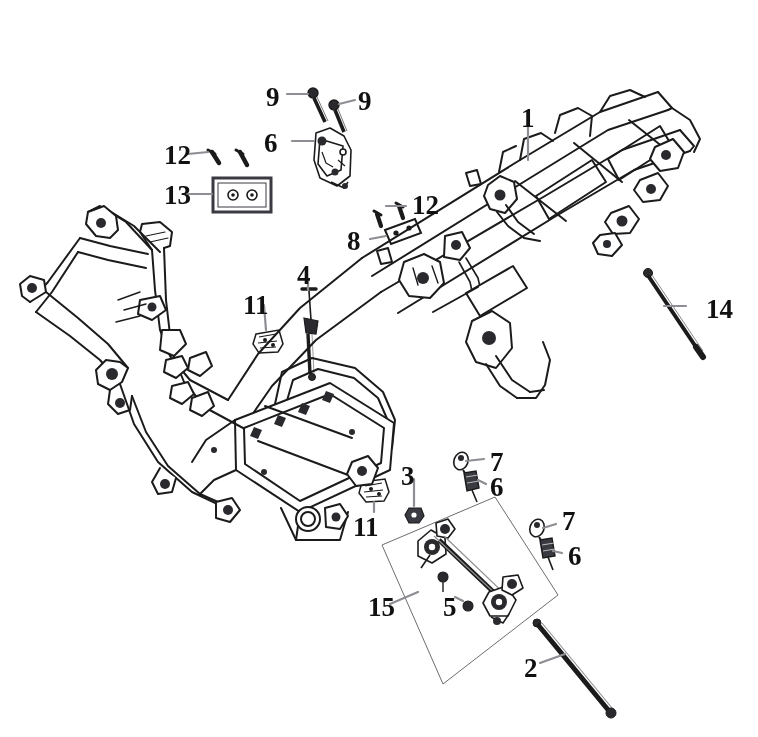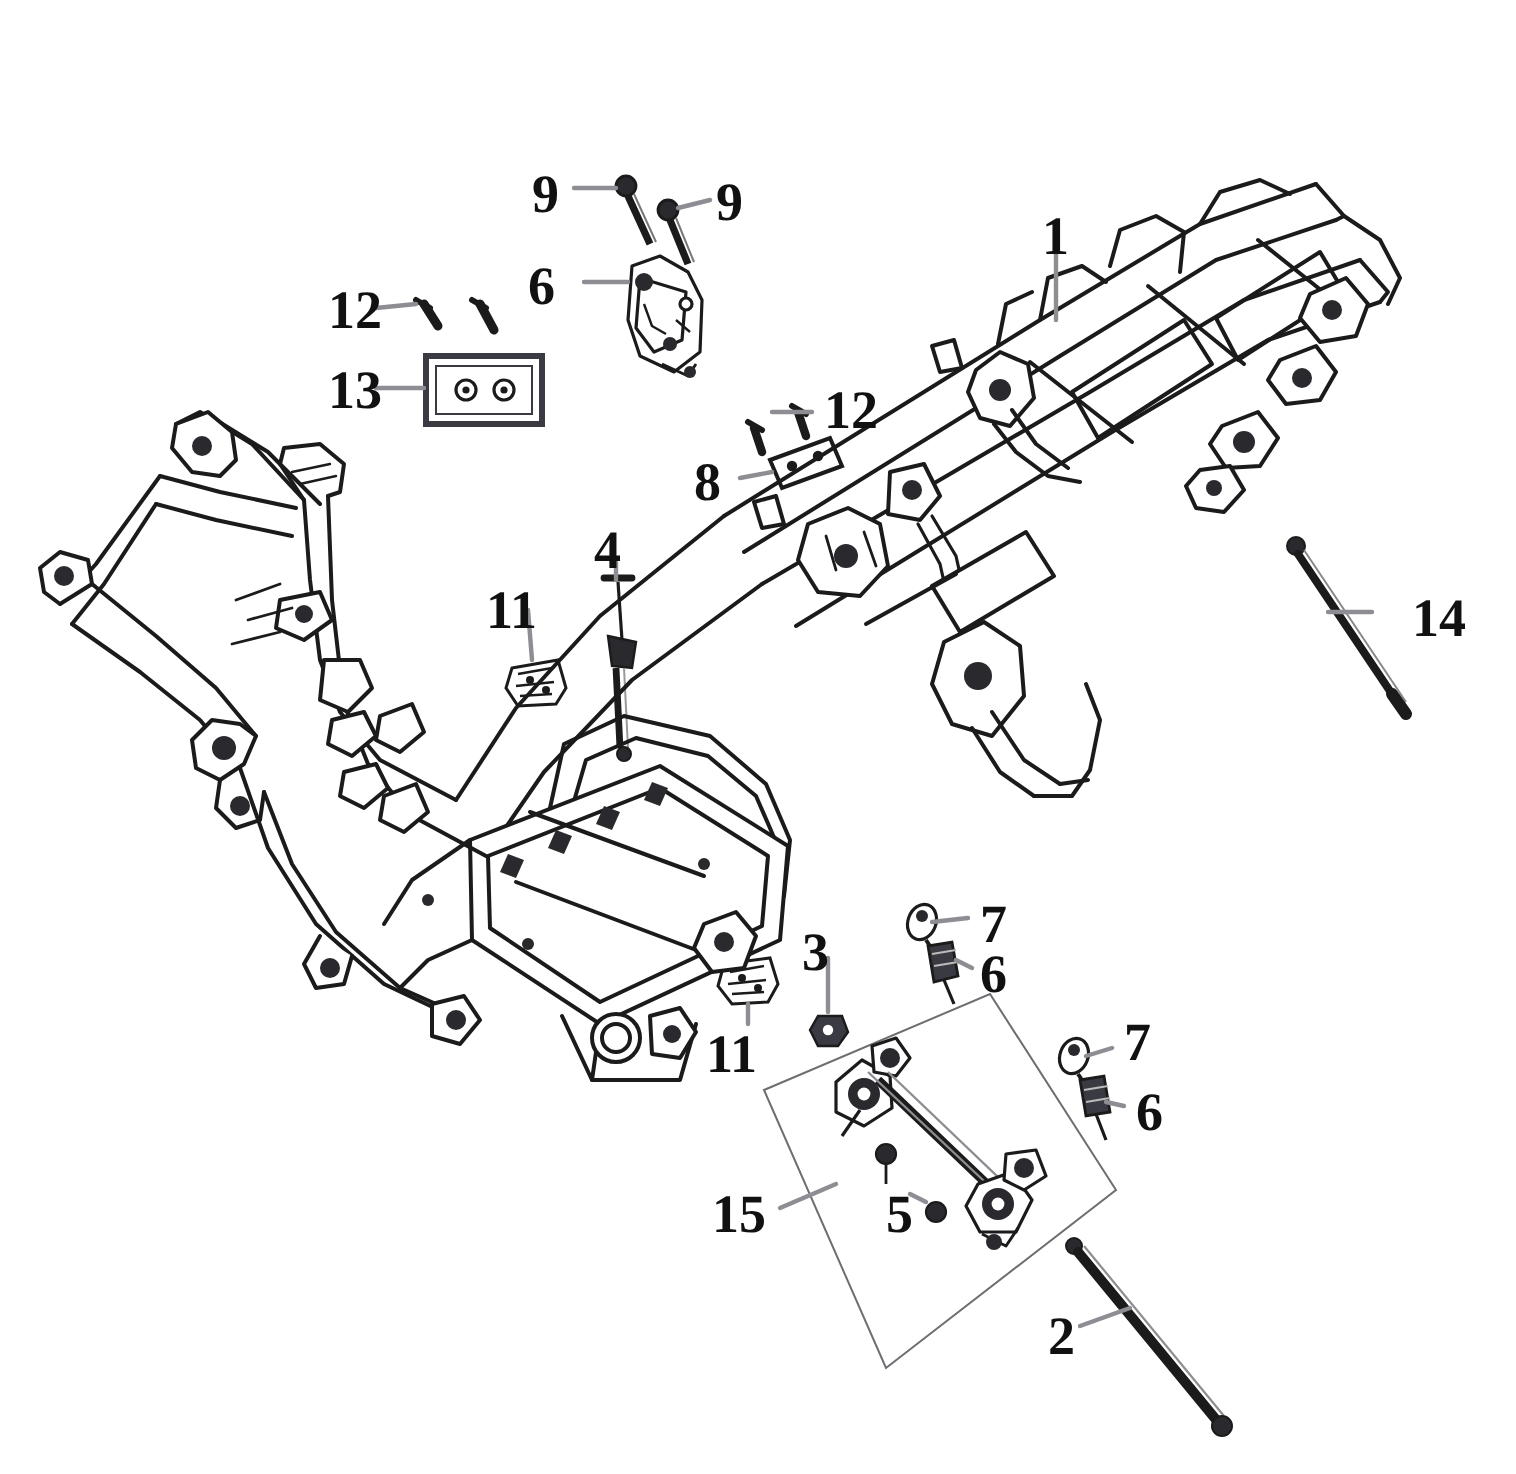--- a/index.html
+++ b/index.html
@@ -369,17 +369,17 @@
   <div class="callout" style="left:347px; top:228px;">8</div>
   <div class="callout" style="left:706px; top:296px;">14</div>
   <div class="callout" style="left:243px; top:292px;">11</div>
   <div class="callout" style="left:297px; top:262px;">4</div>
   <div class="callout" style="left:490px; top:449px;">7</div>
   <div class="callout" style="left:490px; top:474px;">6</div>
   <div class="callout" style="left:401px; top:463px;">3</div>
   <div class="callout" style="left:562px; top:508px;">7</div>
   <div class="callout" style="left:568px; top:543px;">6</div>
   <div class="callout" style="left:353px; top:514px;">11</div>
-  <div class="callout" style="left:356px; top:594px;">15</div>
+  <div class="callout" style="left:368px; top:594px;">15</div>
   <div class="callout" style="left:443px; top:594px;">5</div>
   <div class="callout" style="left:524px; top:655px;">2</div>
 
 </div>
 
 </body></html>

